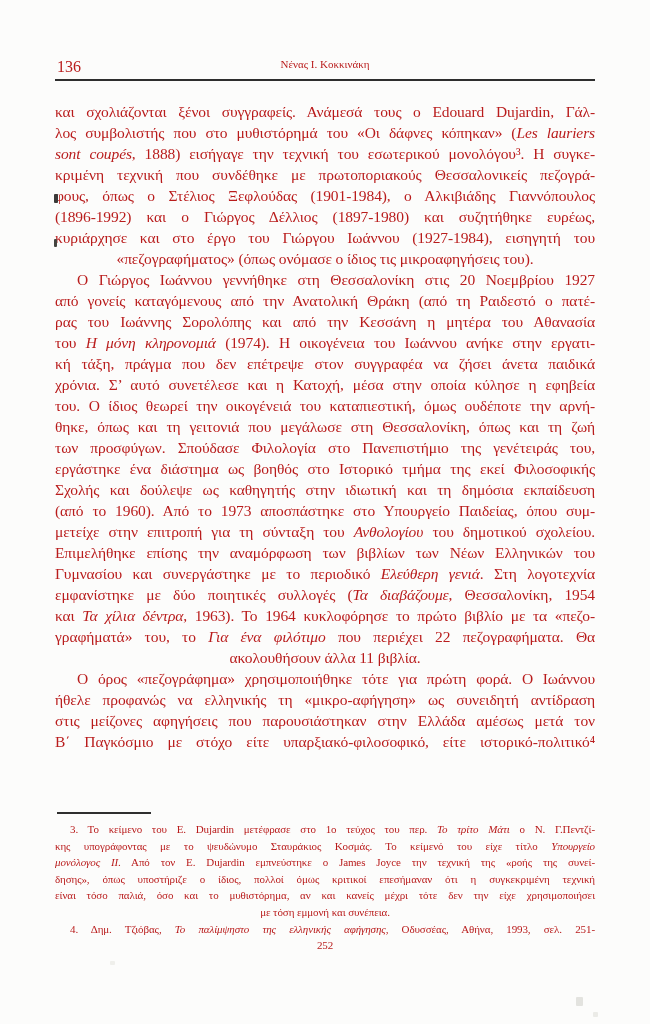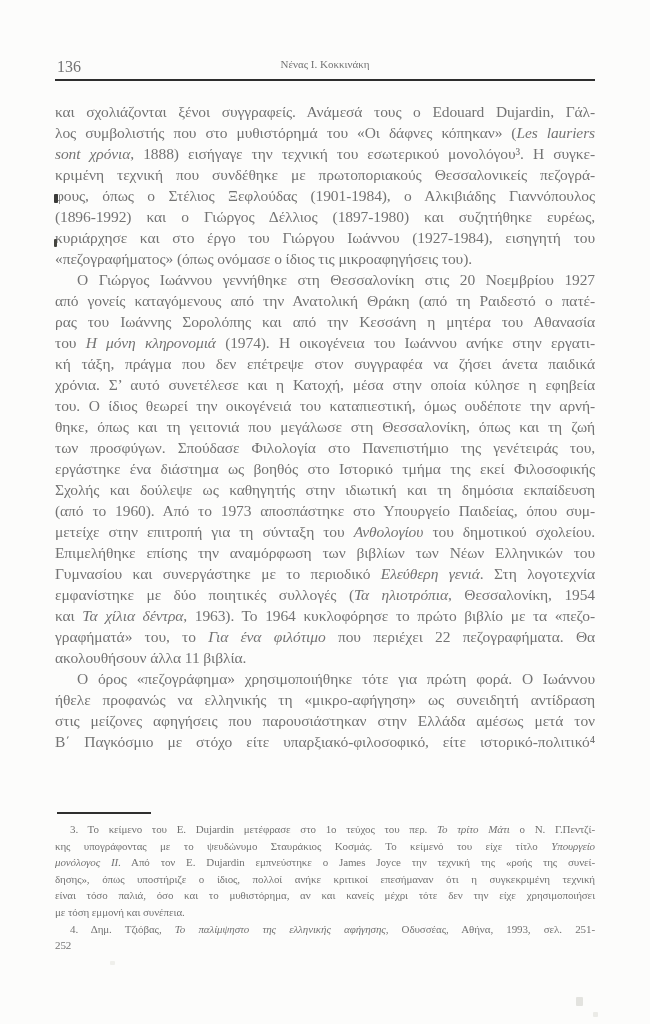--- a/index.html
+++ b/index.html
@@ -1,34 +1,34 @@
 <!DOCTYPE html>
 <html lang="el"><head>
 <meta charset="utf-8">
 <style>
   html,body{margin:0;padding:0;background:#ffffff;}
   .page{
     position:relative;
     width:650px;height:1024px;
     background:#fcfcfb;
     font-family:"Liberation Serif","DejaVu Serif",serif;
-    color:#737373;
+    color:#b91c1c;
     overflow:hidden;
   }
   
   .running-head{position:absolute;left:55px;top:56px;width:540px;height:25px;}
   .page-num{position:absolute;left:2px;top:2px;font-size:16px;}
   .head-title{display:block;text-align:center;font-size:11px;padding-top:2px;}
   .head-rule{position:absolute;left:0;bottom:0;width:540px;border-top:2px solid #2e2e2e;}
   
   .body-text{
     position:absolute;left:55px;top:101px;width:540px;
     font-size:15.5px;line-height:21px;letter-spacing:-0.1px;
   }
-  .line{text-align:left;}
+  .line{text-align:center;}
   .line.j{text-align:justify;text-align-last:justify;}
   .body-text .line.ind{text-indent:22px;}
   
   .fn-rule{position:absolute;left:57px;top:812px;width:94px;border-top:2px solid #2e2e2e;}
   .footnotes{
     position:absolute;left:55px;top:821px;width:540px;
     font-size:11px;line-height:16.6px;letter-spacing:-0.1px;
   }
   .footnotes .line.ind{text-indent:15px;}
   
@@ -48,21 +48,21 @@
   <header class="running-head">
     <span class="page-num">136</span>
     <span class="head-title">Νένας Ι. Κοκκινάκη</span>
     <div class="head-rule"></div>
   </header>
 
   <main class="body-text" id="body-text">
       <div class="para">
         <div class="line j">και σχολιάζονται ξένοι συγγραφείς. Ανάμεσά τους ο Edouard Dujardin, Γάλ-</div>
         <div class="line j">λος συμβολιστής που στο μυθιστόρημά του «Οι δάφνες κόπηκαν» (<i>Les lauriers</i></div>
-        <div class="line j"><i>sont χρόνια</i>, 1888) εισήγαγε την τεχνική του εσωτερικού μονολόγου³. Η συγκε-</div>
+        <div class="line j"><i>sont coupés</i>, 1888) εισήγαγε την τεχνική του εσωτερικού μονολόγου³. Η συγκε-</div>
         <div class="line j">κριμένη τεχνική που συνδέθηκε με πρωτοποριακούς Θεσσαλονικείς πεζογρά-</div>
         <div class="line j">φους, όπως ο Στέλιος Ξεφλούδας (1901-1984), ο Αλκιβιάδης Γιαννόπουλος</div>
         <div class="line j">(1896-1992) και ο Γιώργος Δέλλιος (1897-1980) και συζητήθηκε ευρέως,</div>
         <div class="line j">κυριάρχησε και στο έργο του Γιώργου Ιωάννου (1927-1984), εισηγητή του</div>
         <div class="line">«πεζογραφήματος» (όπως ονόμασε ο ίδιος τις μικροαφηγήσεις του).</div>
       </div>
       <div class="para">
         <div class="line j ind">Ο Γιώργος Ιωάννου γεννήθηκε στη Θεσσαλονίκη στις 20 Νοεμβρίου 1927</div>
         <div class="line j">από γονείς καταγόμενους από την Ανατολική Θράκη (από τη Ραιδεστό ο πατέ-</div>
         <div class="line j">ρας του Ιωάννης Σορολόπης και από την Κεσσάνη η μητέρα του Αθανασία</div>
@@ -71,41 +71,41 @@
         <div class="line j">χρόνια. Σ’ αυτό συνετέλεσε και η Κατοχή, μέσα στην οποία κύλησε η εφηβεία</div>
         <div class="line j">του. Ο ίδιος θεωρεί την οικογένειά του καταπιεστική, όμως ουδέποτε την αρνή-</div>
         <div class="line j">θηκε, όπως και τη γειτονιά που μεγάλωσε στη Θεσσαλονίκη, όπως και τη ζωή</div>
         <div class="line j">των προσφύγων. Σπούδασε Φιλολογία στο Πανεπιστήμιο της γενέτειράς του,</div>
         <div class="line j">εργάστηκε ένα διάστημα ως βοηθός στο Ιστορικό τμήμα της εκεί Φιλοσοφικής</div>
         <div class="line j">Σχολής και δούλεψε ως καθηγητής στην ιδιωτική και τη δημόσια εκπαίδευση</div>
         <div class="line j">(από το 1960). Από το 1973 αποσπάστηκε στο Υπουργείο Παιδείας, όπου συμ-</div>
         <div class="line j">μετείχε στην επιτροπή για τη σύνταξη του <i>Ανθολογίου</i> του δημοτικού σχολείου.</div>
         <div class="line j">Επιμελήθηκε επίσης την αναμόρφωση των βιβλίων των Νέων Ελληνικών του</div>
         <div class="line j">Γυμνασίου και συνεργάστηκε με το περιοδικό <i>Ελεύθερη γενιά</i>. Στη λογοτεχνία</div>
-        <div class="line j">εμφανίστηκε με δύο ποιητικές συλλογές (<i>Τα ηλιοτρόπια</i>, Θεσσαλονίκη, 1954</div>
+        <div class="line j">εμφανίστηκε με δύο ποιητικές συλλογές (<i>Τα διαβάζουμε</i>, Θεσσαλονίκη, 1954</div>
         <div class="line j">και <i>Τα χίλια δέντρα</i>, 1963). Το 1964 κυκλοφόρησε το πρώτο βιβλίο με τα «πεζο-</div>
         <div class="line j">γραφήματά» του, το <i>Για ένα φιλότιμο</i> που περιέχει 22 πεζογραφήματα. Θα</div>
         <div class="line">ακολουθήσουν άλλα 11 βιβλία.</div>
       </div>
       <div class="para">
         <div class="line j ind">Ο όρος «πεζογράφημα» χρησιμοποιήθηκε τότε για πρώτη φορά. Ο Ιωάννου</div>
         <div class="line j">ήθελε προφανώς να ελληνικής τη «μικρο-αφήγηση» ως συνειδητή αντίδραση</div>
         <div class="line j">στις μείζονες αφηγήσεις που παρουσιάστηκαν στην Ελλάδα αμέσως μετά τον</div>
         <div class="line j">Β΄ Παγκόσμιο με στόχο είτε υπαρξιακό-φιλοσοφικό, είτε ιστορικό-πολιτικό⁴</div>
       </div>
     </main>
 
   <div class="fn-rule"></div>
 
   <section class="footnotes" id="footnotes">
       <div class="para">
         <div class="line j ind">3. Το κείμενο του E. Dujardin μετέφρασε στο 1ο τεύχος του περ. <i>Το τρίτο Μάτι</i> ο Ν. Γ.Πεντζί-</div>
         <div class="line j">κης υπογράφοντας με το ψευδώνυμο Σταυράκιος Κοσμάς. Το κείμενό του είχε τίτλο <i>Υπουργείο</i></div>
         <div class="line j"><i>μονόλογος ΙΙ</i>. Από τον E. Dujardin εμπνεύστηκε ο James Joyce την τεχνική της «ροής της συνεί-</div>
-        <div class="line j">δησης», όπως υποστήριζε ο ίδιος, πολλοί ανήκε κριτικοί επεσήμαναν ότι η συγκεκριμένη τεχνική</div>
+        <div class="line j">δησης», όπως υποστήριζε ο ίδιος, πολλοί όμως κριτικοί επεσήμαναν ότι η συγκεκριμένη τεχνική</div>
         <div class="line j">είναι τόσο παλιά, όσο και το μυθιστόρημα, αν και κανείς μέχρι τότε δεν την είχε χρησιμοποιήσει</div>
         <div class="line">με τόση εμμονή και συνέπεια.</div>
       </div>
       <div class="para">
         <div class="line j ind">4. Δημ. Τζιόβας, <i>Το παλίμψηστο της ελληνικής αφήγησης</i>, Οδυσσέας, Αθήνα, 1993, σελ. 251-</div>
         <div class="line">252</div>
       </div>
     </section>
 
   <div class="speck s1"></div>

